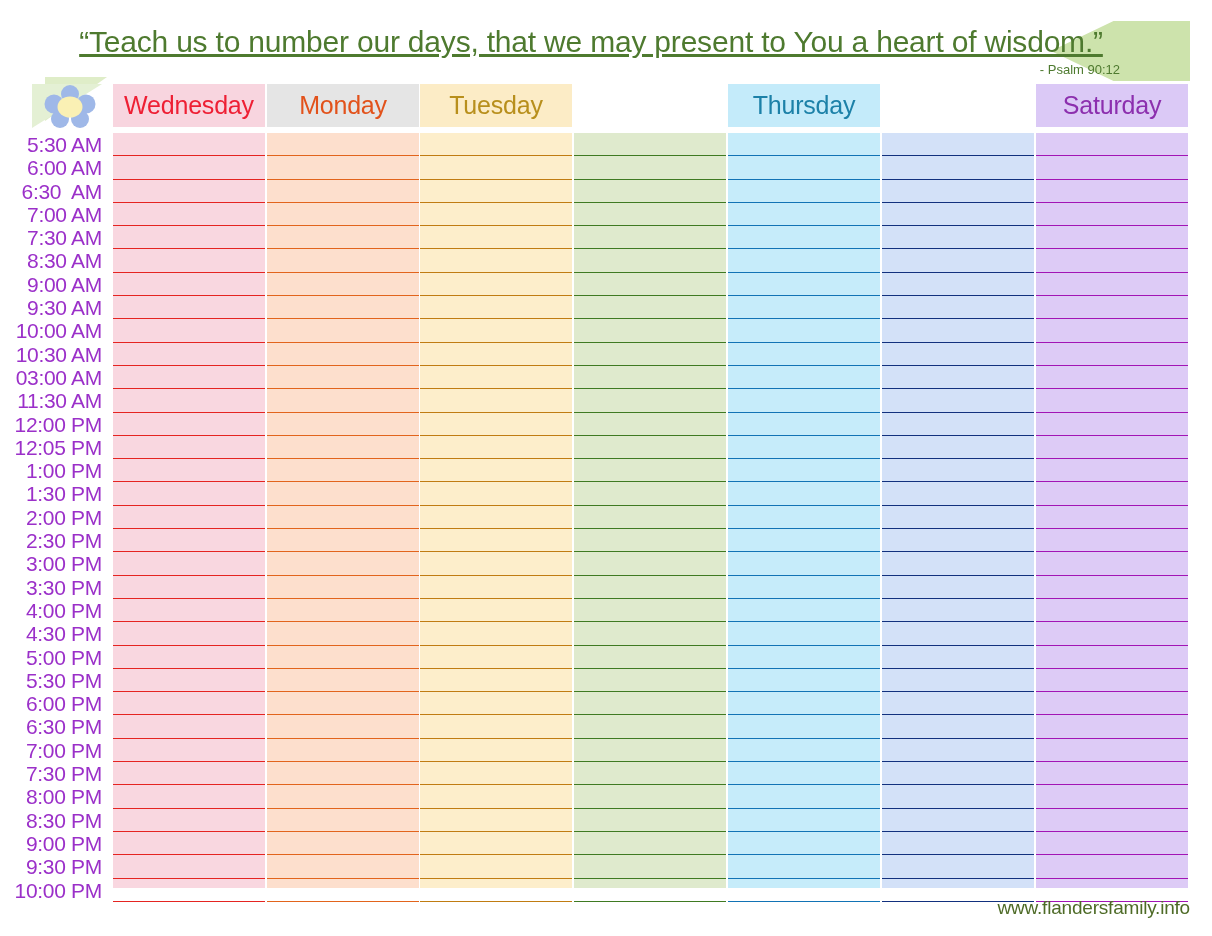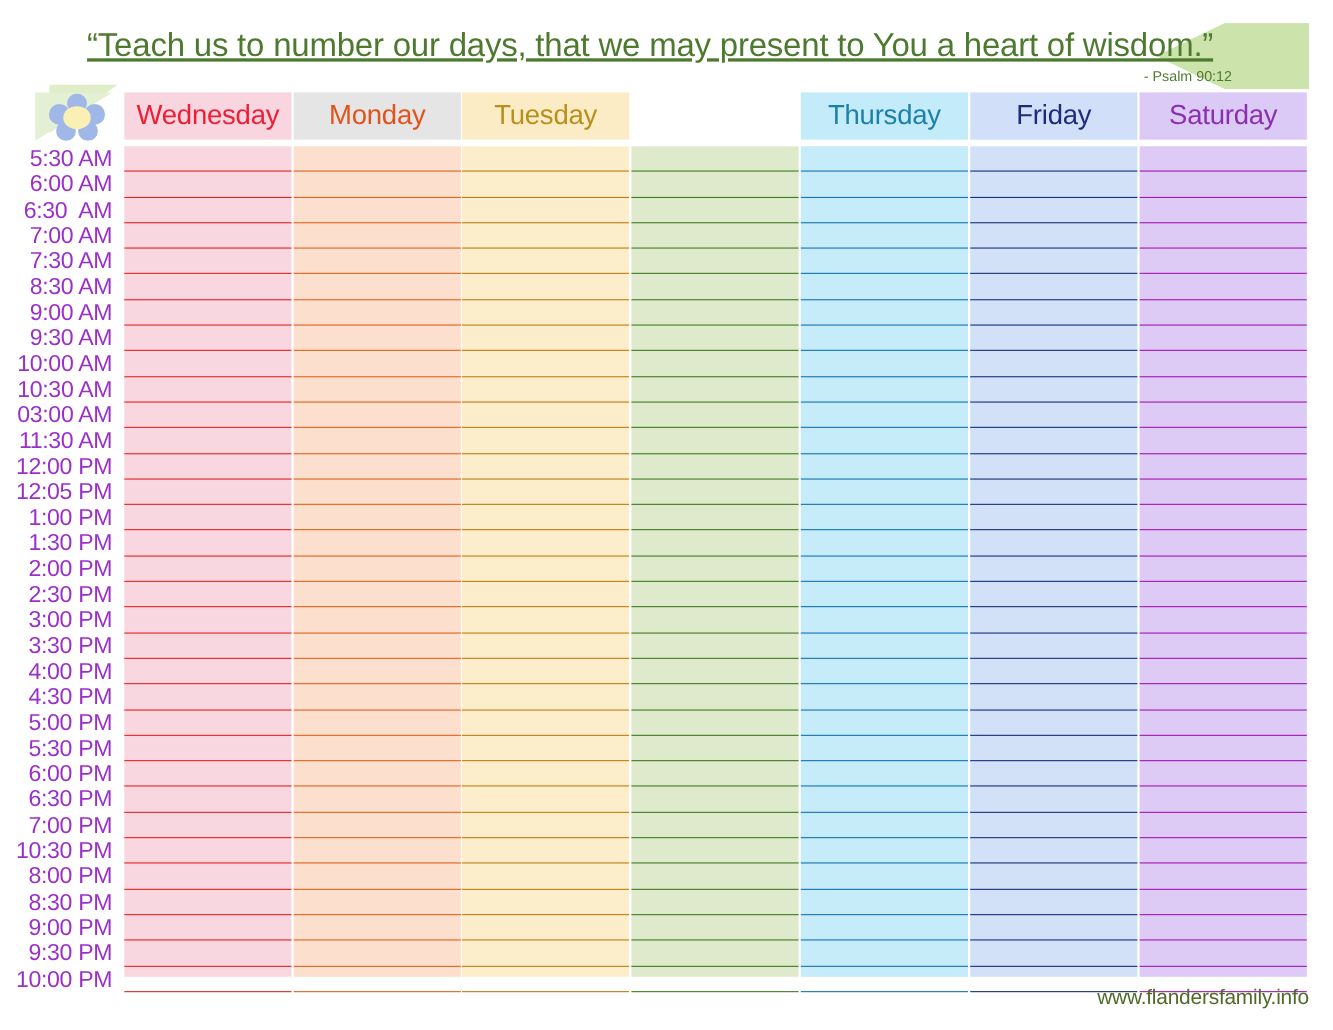--- a/index.html
+++ b/index.html
@@ -168,21 +168,20 @@
     <ellipse cx="28" cy="22" rx="12.5" ry="10.5" fill="#faf0b4"></ellipse>
   </svg>
 </div>
 
 <div id="grid">
   <div id="header-row">
       <div class="day-head" style="left: 113px; width: 152px; background: rgb(248, 213, 223); color: rgb(238, 31, 52);">Wednesday</div>
       <div class="day-head" style="left: 267px; width: 152px; background: #e5e5e5; color: rgb(226, 82, 27);">Monday</div>
       <div class="day-head" style="left: 420px; width: 152px; background: rgb(252, 236, 198); color: rgb(184, 143, 28);">Tuesday</div>
       <div class="day-head" style="left: 728px; width: 152px; background: rgb(196, 235, 250); color: rgb(28, 129, 168);">Thursday</div>
-      <div class="day-head" style="left: 882px; width: 152px; background: rgb(209, 224, 248); color: rgb(31, 42, 122);">Friday</div>
       <div class="day-head" style="left: 1036px; width: 152px; background: rgb(219, 201, 246); color: rgb(140, 47, 174);">Saturday</div>
     </div>
   <div id="time-col">
       <div class="time-label">5:30 AM</div>
       <div class="time-label">6:00 AM</div>
       <div class="time-label">6:30  AM</div>
       <div class="time-label">7:00 AM</div>
       <div class="time-label">7:30 AM</div>
       <div class="time-label">8:30 AM</div>
       <div class="time-label">9:00 AM</div>
@@ -199,21 +198,21 @@
       <div class="time-label">2:30 PM</div>
       <div class="time-label">3:00 PM</div>
       <div class="time-label">3:30 PM</div>
       <div class="time-label">4:00 PM</div>
       <div class="time-label">4:30 PM</div>
       <div class="time-label">5:00 PM</div>
       <div class="time-label">5:30 PM</div>
       <div class="time-label">6:00 PM</div>
       <div class="time-label">6:30 PM</div>
       <div class="time-label">7:00 PM</div>
-      <div class="time-label">10:30 PM</div>
+      <div class="time-label">7:30 PM</div>
       <div class="time-label">8:00 PM</div>
       <div class="time-label">8:30 PM</div>
       <div class="time-label">9:00 PM</div>
       <div class="time-label">9:30 PM</div>
       <div class="time-label">10:00 PM</div>
     </div>
 <div class="day-col" style="left: 113px; width: 152px; background: rgb(249, 215, 224);">
       <div class="slot" style="border-bottom-color: rgb(229, 36, 33);"></div>
       <div class="slot" style="border-bottom-color: rgb(229, 36, 33);"></div>
       <div class="slot" style="border-bottom-color: rgb(229, 36, 33);"></div>

